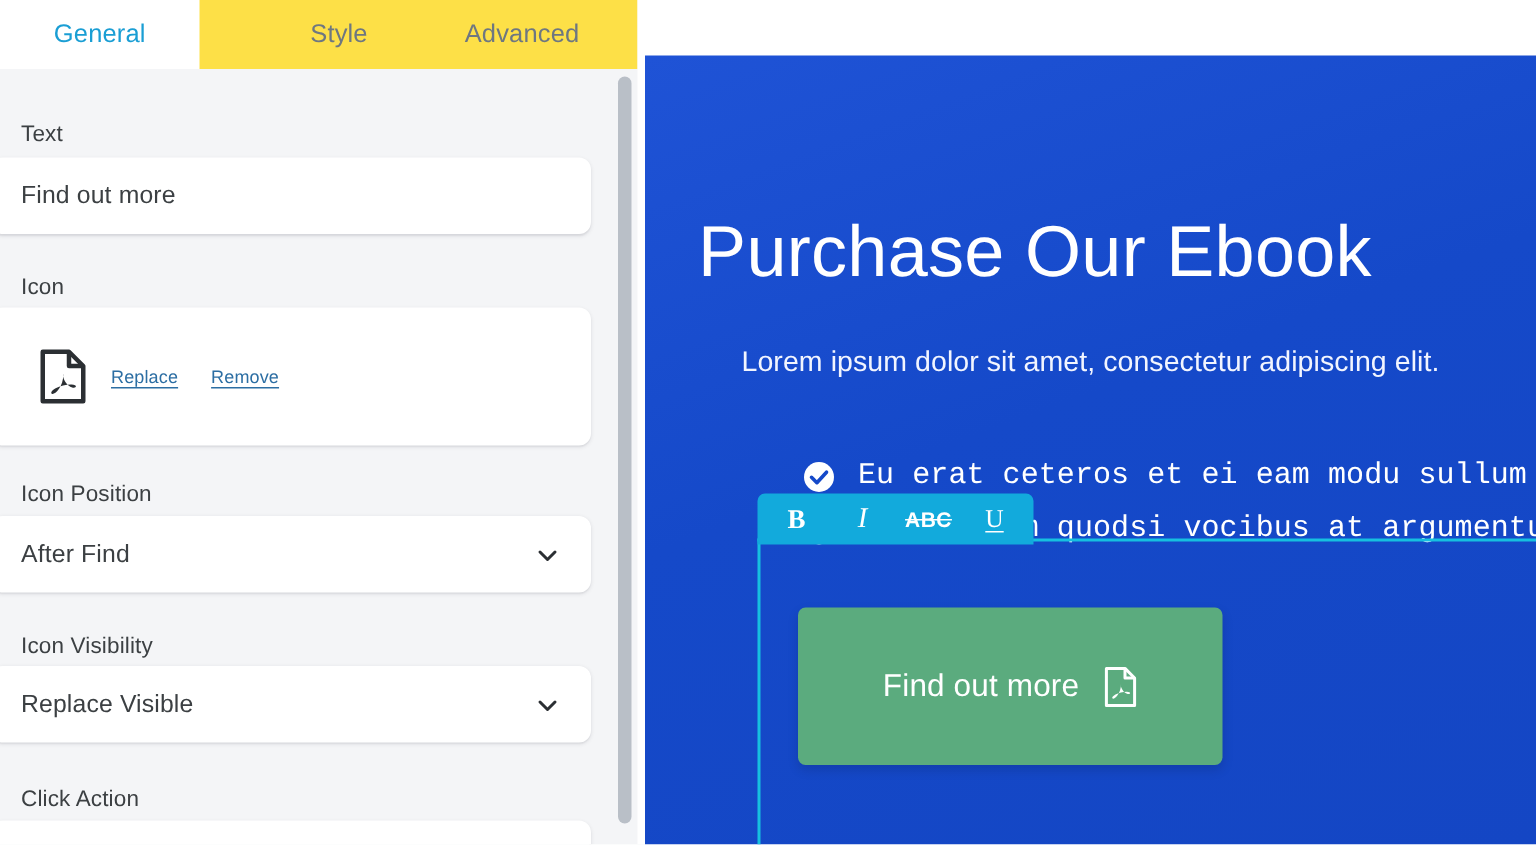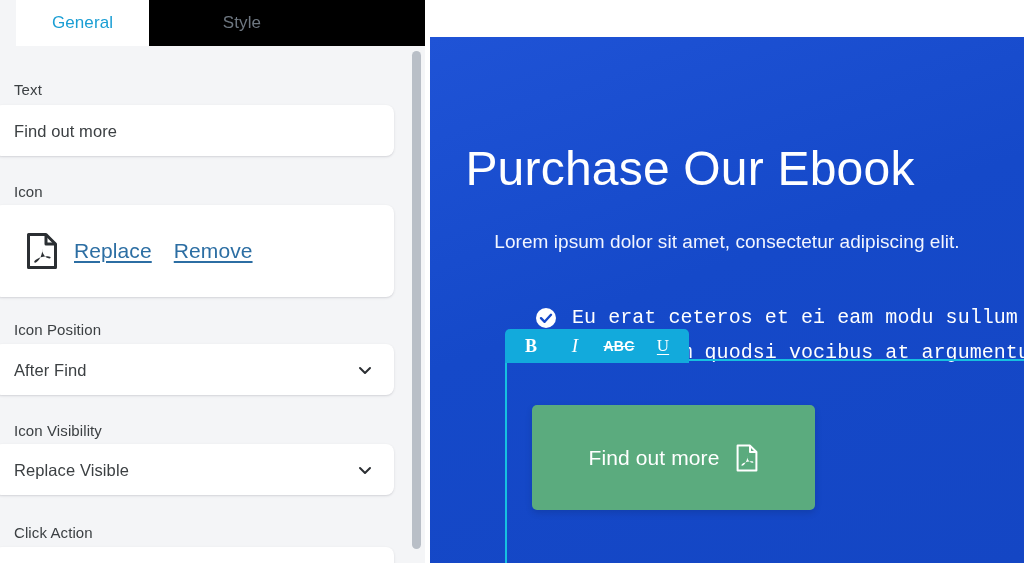--- a/index.html
+++ b/index.html
@@ -25,25 +25,25 @@
     left: 0;
     top: 0;
     width: 430px;
     height: 563px;
     background: #f4f5f7;
     overflow: hidden;
   }
 
   .tabbar {
     position: absolute;
-    left: 16px;
+    left: 0;
     top: 0;
     width: 425px;
     height: 46px;
-    background: #000000;
+    background: #fde047;
     display: flex;
     align-items: stretch;
   }
 
   .tab {
     flex: 0 0 auto;
     display: flex;
     align-items: center;
     justify-content: center;
     font-size: 17px;
@@ -126,21 +126,21 @@
 
   .icon-links {
     position: absolute;
     left: 80px;
     top: 50%;
     transform: translateY(-50%);
     display: flex;
     gap: 22px;
   }
   .icon-link {
-    font-size: 21px;
+    font-size: 12px;
     color: #2c6ea3;
     text-decoration: underline;
     text-underline-offset: 3px;
     cursor: pointer;
     letter-spacing: 0.1px;
   }
 
   
   .lbl-iconpos { top: 275px; }
   .box-iconpos { top: 298px; height: 51px; }
@@ -315,20 +315,23 @@
 
   <div class="panel">
 
     <div class="tabbar">
       <div class="tab tab-general active">
         <span>General</span>
       </div>
       <div class="tab tab-style">
         <span>Style</span>
       </div>
+      <div class="tab tab-advanced">
+        <span>Advanced</span>
+      </div>
     </div>
 
     <div class="panel-body">
 
       <div class="field-label lbl-text">Text</div>
       <div class="input-box box-text">
         <div class="input-value">Find out more</div>
       </div>
 
       <div class="field-label lbl-icon">Icon</div>

